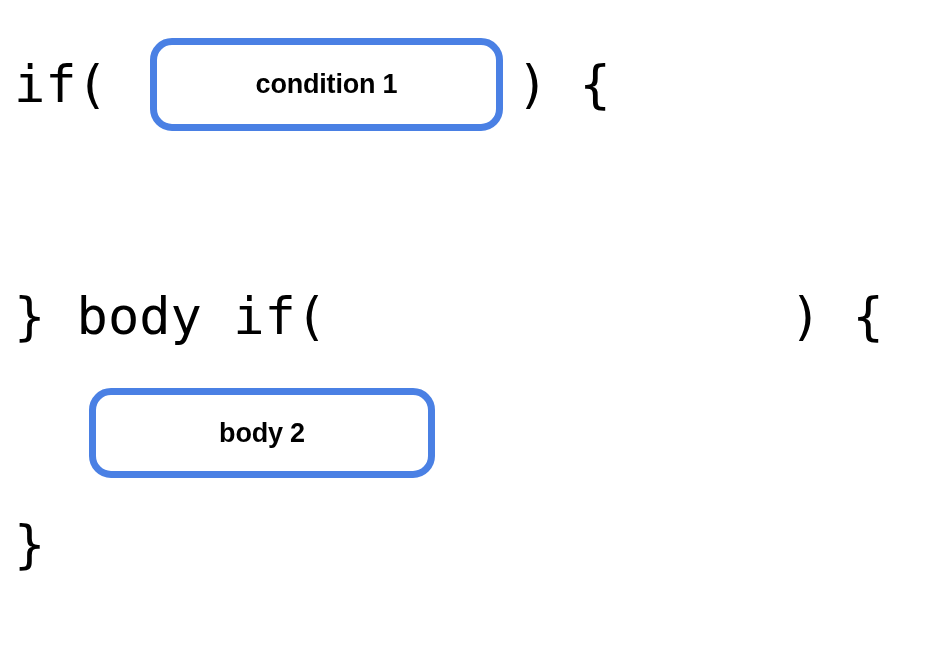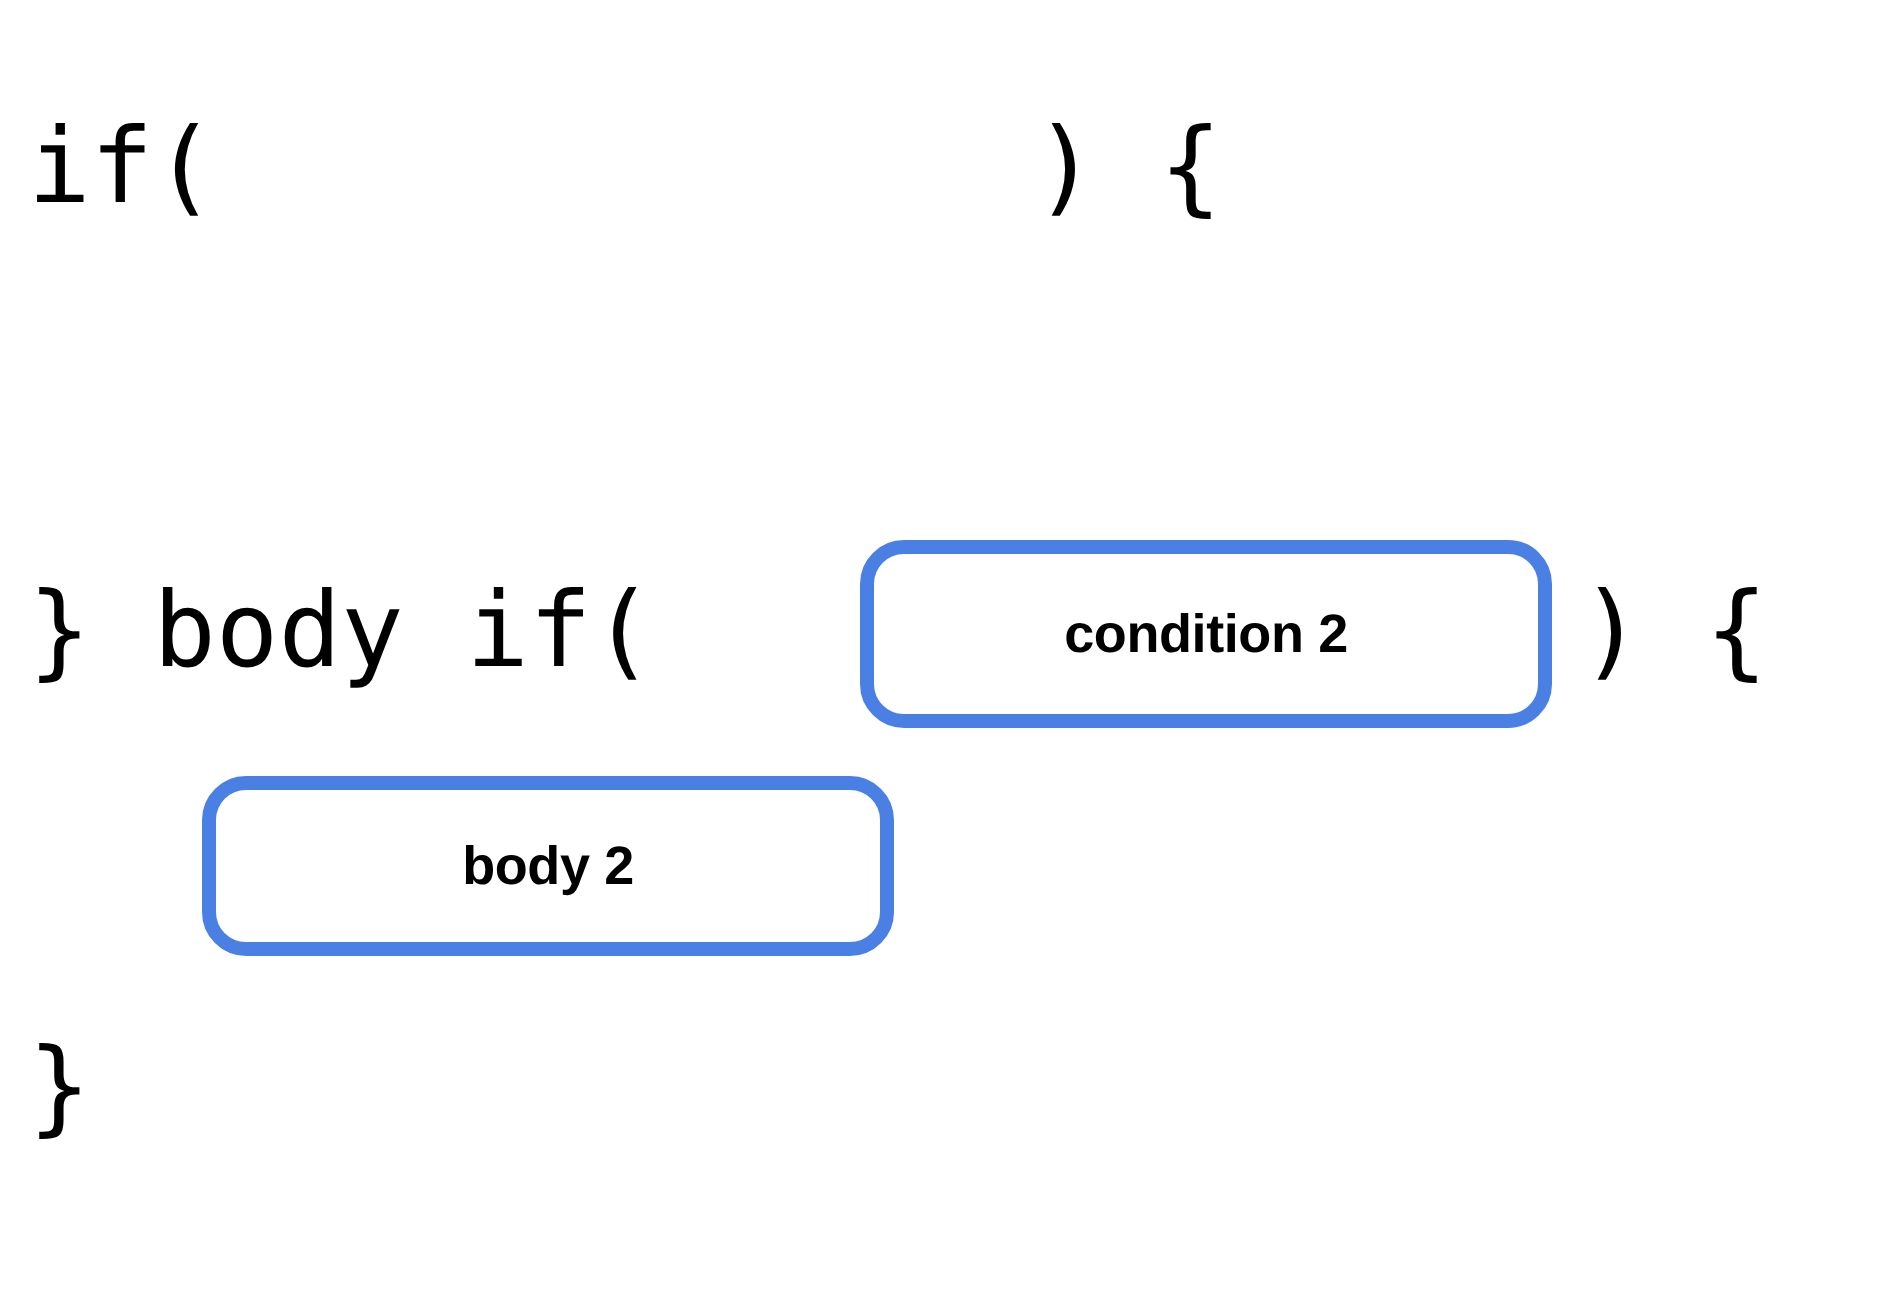--- a/index.html
+++ b/index.html
@@ -65,41 +65,41 @@
 
   
   #slot-body-1      { left: 107px; top: 167px; width: 355px; height: 86px; }
 
   
   #code-elseif      { left: 14px;  top: 290px; }
   #slot-condition-2 { left: 430px; top: 270px; width: 346px; height: 94px; }
   #code-elseif-tail { left: 790px; top: 290px; }
 
   
-  #slot-body-2      { left: 101px; top: 388px; width: 346px; height: 90px; }
+  #slot-body-2      { left: 89px; top: 388px; width: 346px; height: 90px; }
 
   
   #code-close       { left: 14px;  top: 518px; }
 </style>
 </head>
 <body>
 
 <div id="canvas">
 
   <span class="code" id="code-if">if(</span>
 
+  <div class="slot" id="slot-condition-1">
+    <span class="slot-label">condition 1</span>
+  </div>
 
   <span class="code" id="code-if-tail">) {</span>
 
 
   <span class="code" id="code-elseif">} body if(</span>
 
-  <div class="slot" id="slot-condition-2">
-    <span class="slot-label">condition 2</span>
-  </div>
 
   <span class="code" id="code-elseif-tail">) {</span>
 
   <div class="slot" id="slot-body-2">
     <span class="slot-label">body 2</span>
   </div>
 
   <span class="code" id="code-close">}</span>
 
 </div>

